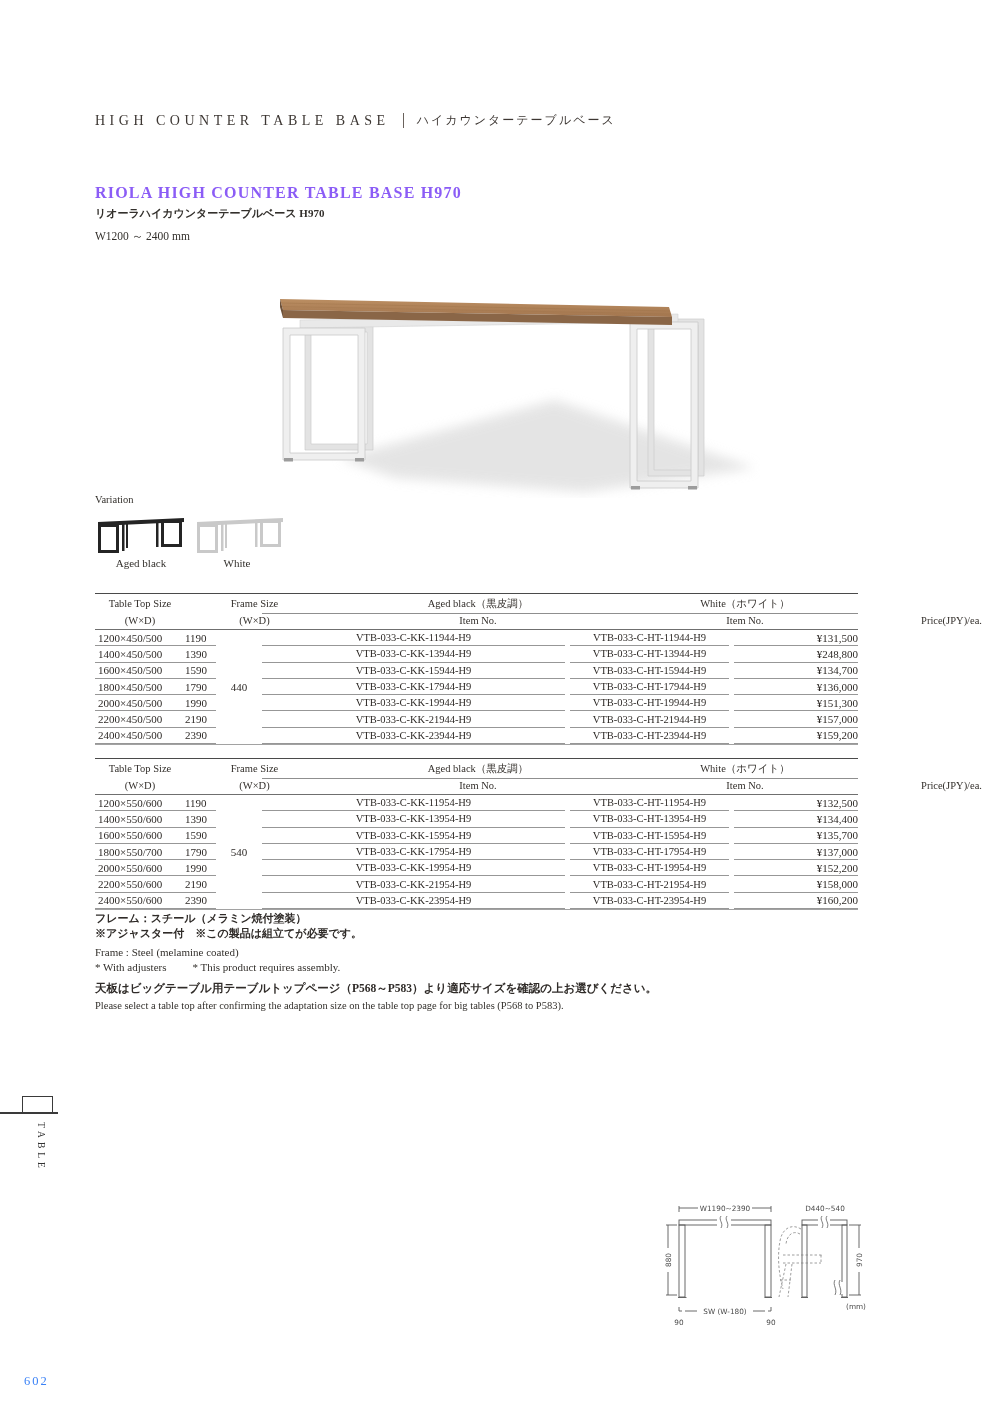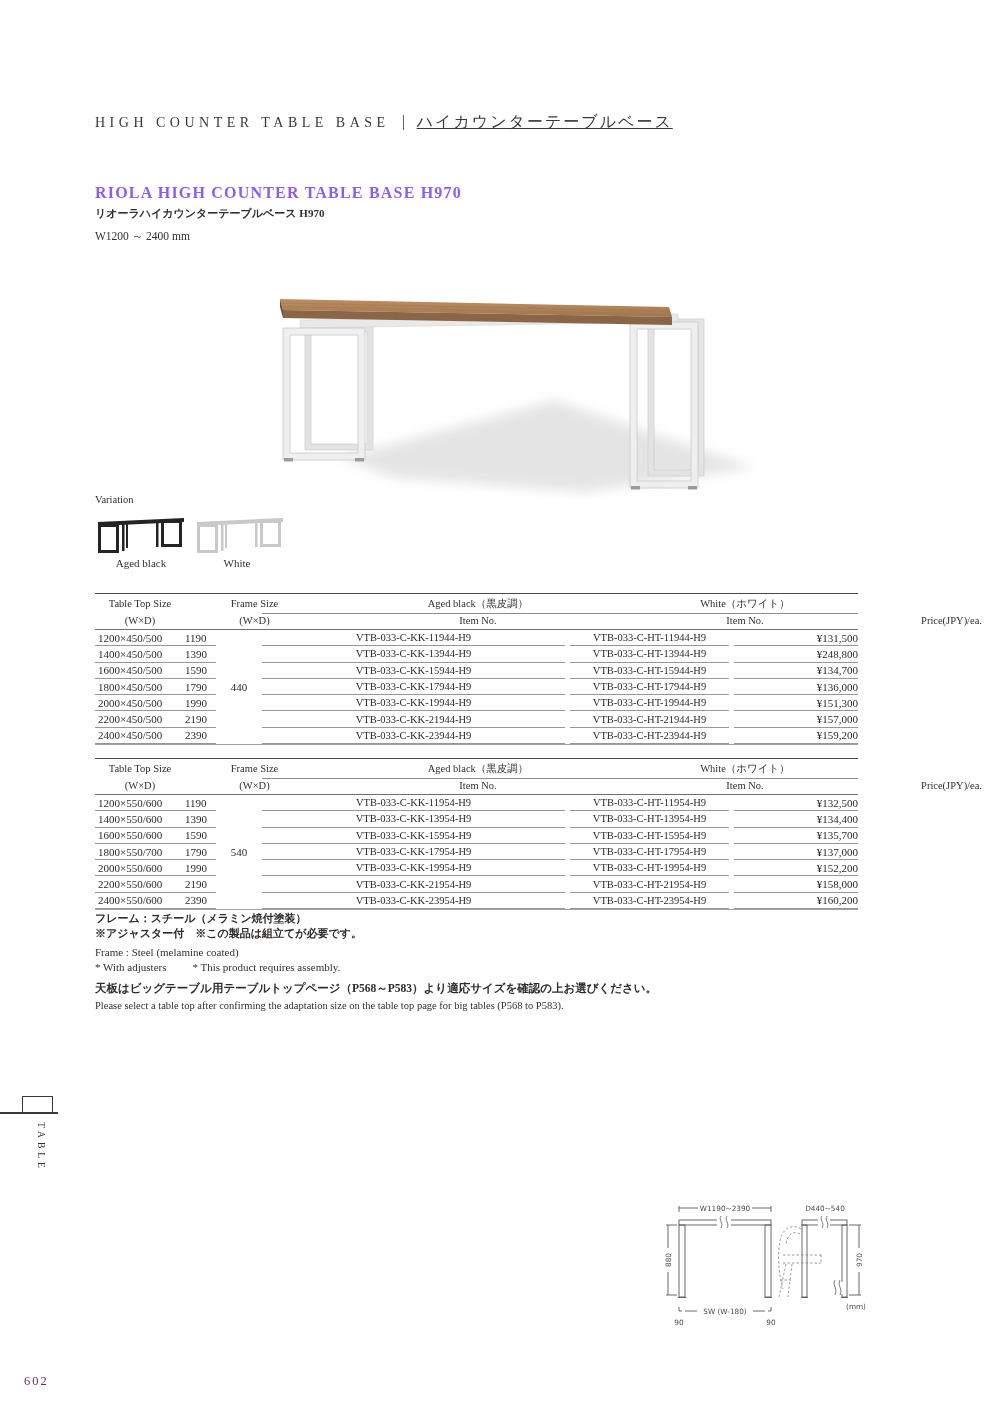--- a/index.html
+++ b/index.html
@@ -5,21 +5,21 @@
   html,body { margin:0; padding:0; background:#e9e9e9; }
   .page {
     position:relative; width:1000px; height:1414px; margin:0 auto;
     background:#ffffff; overflow:hidden;
     font-family:"Liberation Serif", serif; color:#322e2b;padding-left:19px;
   }
   
   .header { position:absolute; left:95px; top:112px; display:flex; align-items:center; }
   .header-en { font-size:14px; letter-spacing:4.5px; color:#3d3733; white-space:nowrap; }
   .header-divider { width:1px; height:15px; background:#6a625c; margin:0 13px; }
-  .header-ja { font-size:16px; letter-spacing:2px; color:#3d3733; white-space:nowrap;text-decoration:underline; }
+  .header-ja { font-size:12px; letter-spacing:2px; color:#3d3733; white-space:nowrap; }
 
   
   .product-title { position:absolute; left:95px; top:184px; font-size:16px; font-weight:600; letter-spacing:1.2px; color:#8b5cf6; }
   .product-subtitle { position:absolute; left:95px; top:206px; font-size:11px; font-weight:600; color:#33302c; }
   .product-size { position:absolute; left:95px; top:229px; font-size:11.5px; color:#33302c; }
 
   
   .product-photo { position:absolute; left:250px; top:280px; width:510px; height:218px; }
 
   
@@ -67,21 +67,21 @@
     border:1.5px solid #3a3a3a; border-bottom:none; }
   .sidebar-line { position:absolute; left:0; top:1112px; width:58px; height:1.5px; background:#3a3a3a; }
   .sidebar-text { position:absolute; left:36px; top:1122px; writing-mode:vertical-rl; text-orientation:mixed;
     font-size:9.5px; letter-spacing:4px; color:#333; }
 
   
   .tech-drawing { position:absolute; left:650px; top:1185px; width:230px; height:148px; }
   .tech-drawing text { font-family:"DejaVu Sans", sans-serif; font-size:7.3px; fill:#4a4a4a; }
 
   
-  .page-number { position:absolute; left:24px; top:1374px; font-size:12.5px; letter-spacing:2px; color:#701a75;text-align:right; }
+  .page-number { position:absolute; left:24px; top:1374px; font-size:12.5px; letter-spacing:2px; color:#3b82f6;text-align:right; }
 </style>
 </head>
 <body>
 
 <div class="page">
 
   <div class="header">
     <span class="header-en">HIGH COUNTER TABLE BASE</span>
     <span class="header-divider"></span>
     <span class="header-ja">ハイカウンターテーブルベース</span>

